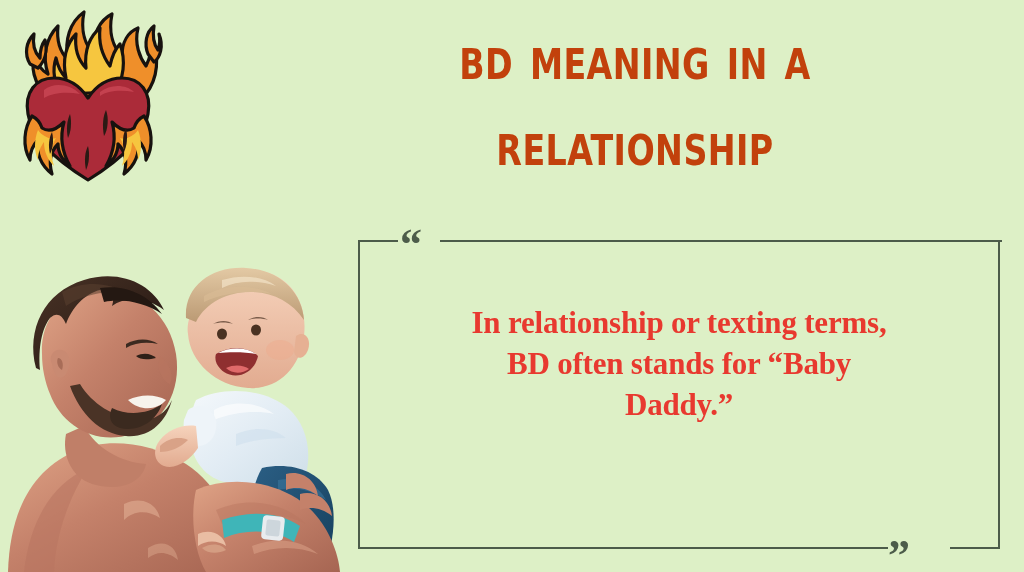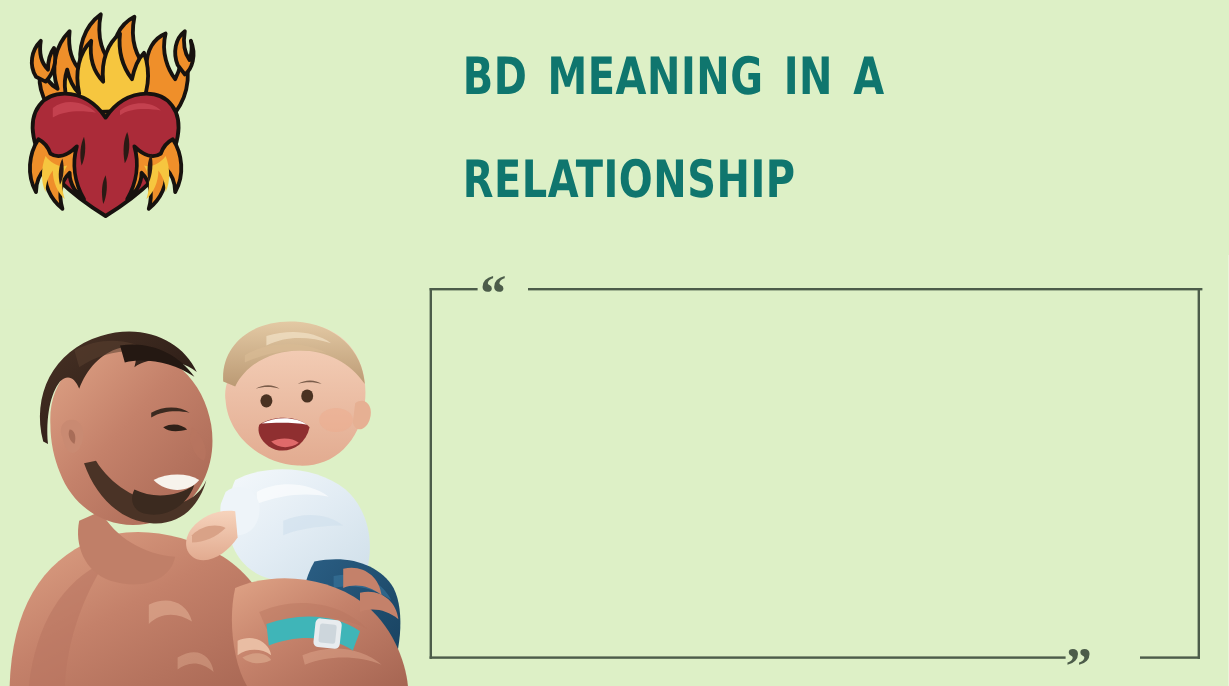--- a/index.html
+++ b/index.html
@@ -24,21 +24,22 @@
     width: 160px;
     height: 190px;
   }
 
   
   #title-block {
     position: absolute;
     left: 345px;
     top: 28px;
     width: 580px;
-    color: #0f766e;
+    text-align: center;
+    color: #c2410c;
     font-family: "Liberation Sans Narrow", "DejaVu Sans Condensed", "Liberation Sans", sans-serif;
     font-weight: bold;
     line-height: 0.98;
     letter-spacing: 0.5px;
   }
   .title-line {
     display: block;
     font-size: 62px;
     font-variant: small-caps;
     text-transform: lowercase;
@@ -261,15 +262,20 @@
     <div class="qb-edge qb-left"></div>
     <div class="qb-edge qb-right"></div>
     <div class="qb-edge qb-top-a"></div>
     <div class="qb-edge qb-top-b"></div>
     <div class="qb-edge qb-bot-a"></div>
     <div class="qb-edge qb-bot-b"></div>
 
     <span class="qmark qmark-open">“</span>
     <span class="qmark qmark-close">”</span>
 
+    <div id="quote-text">
+      <span class="qline">In relationship or texting terms,</span>
+      <span class="qline">BD often stands for “Baby</span>
+      <span class="qline">Daddy.”</span>
+    </div>
   </div>
 
 </div>
 
 </body></html>

